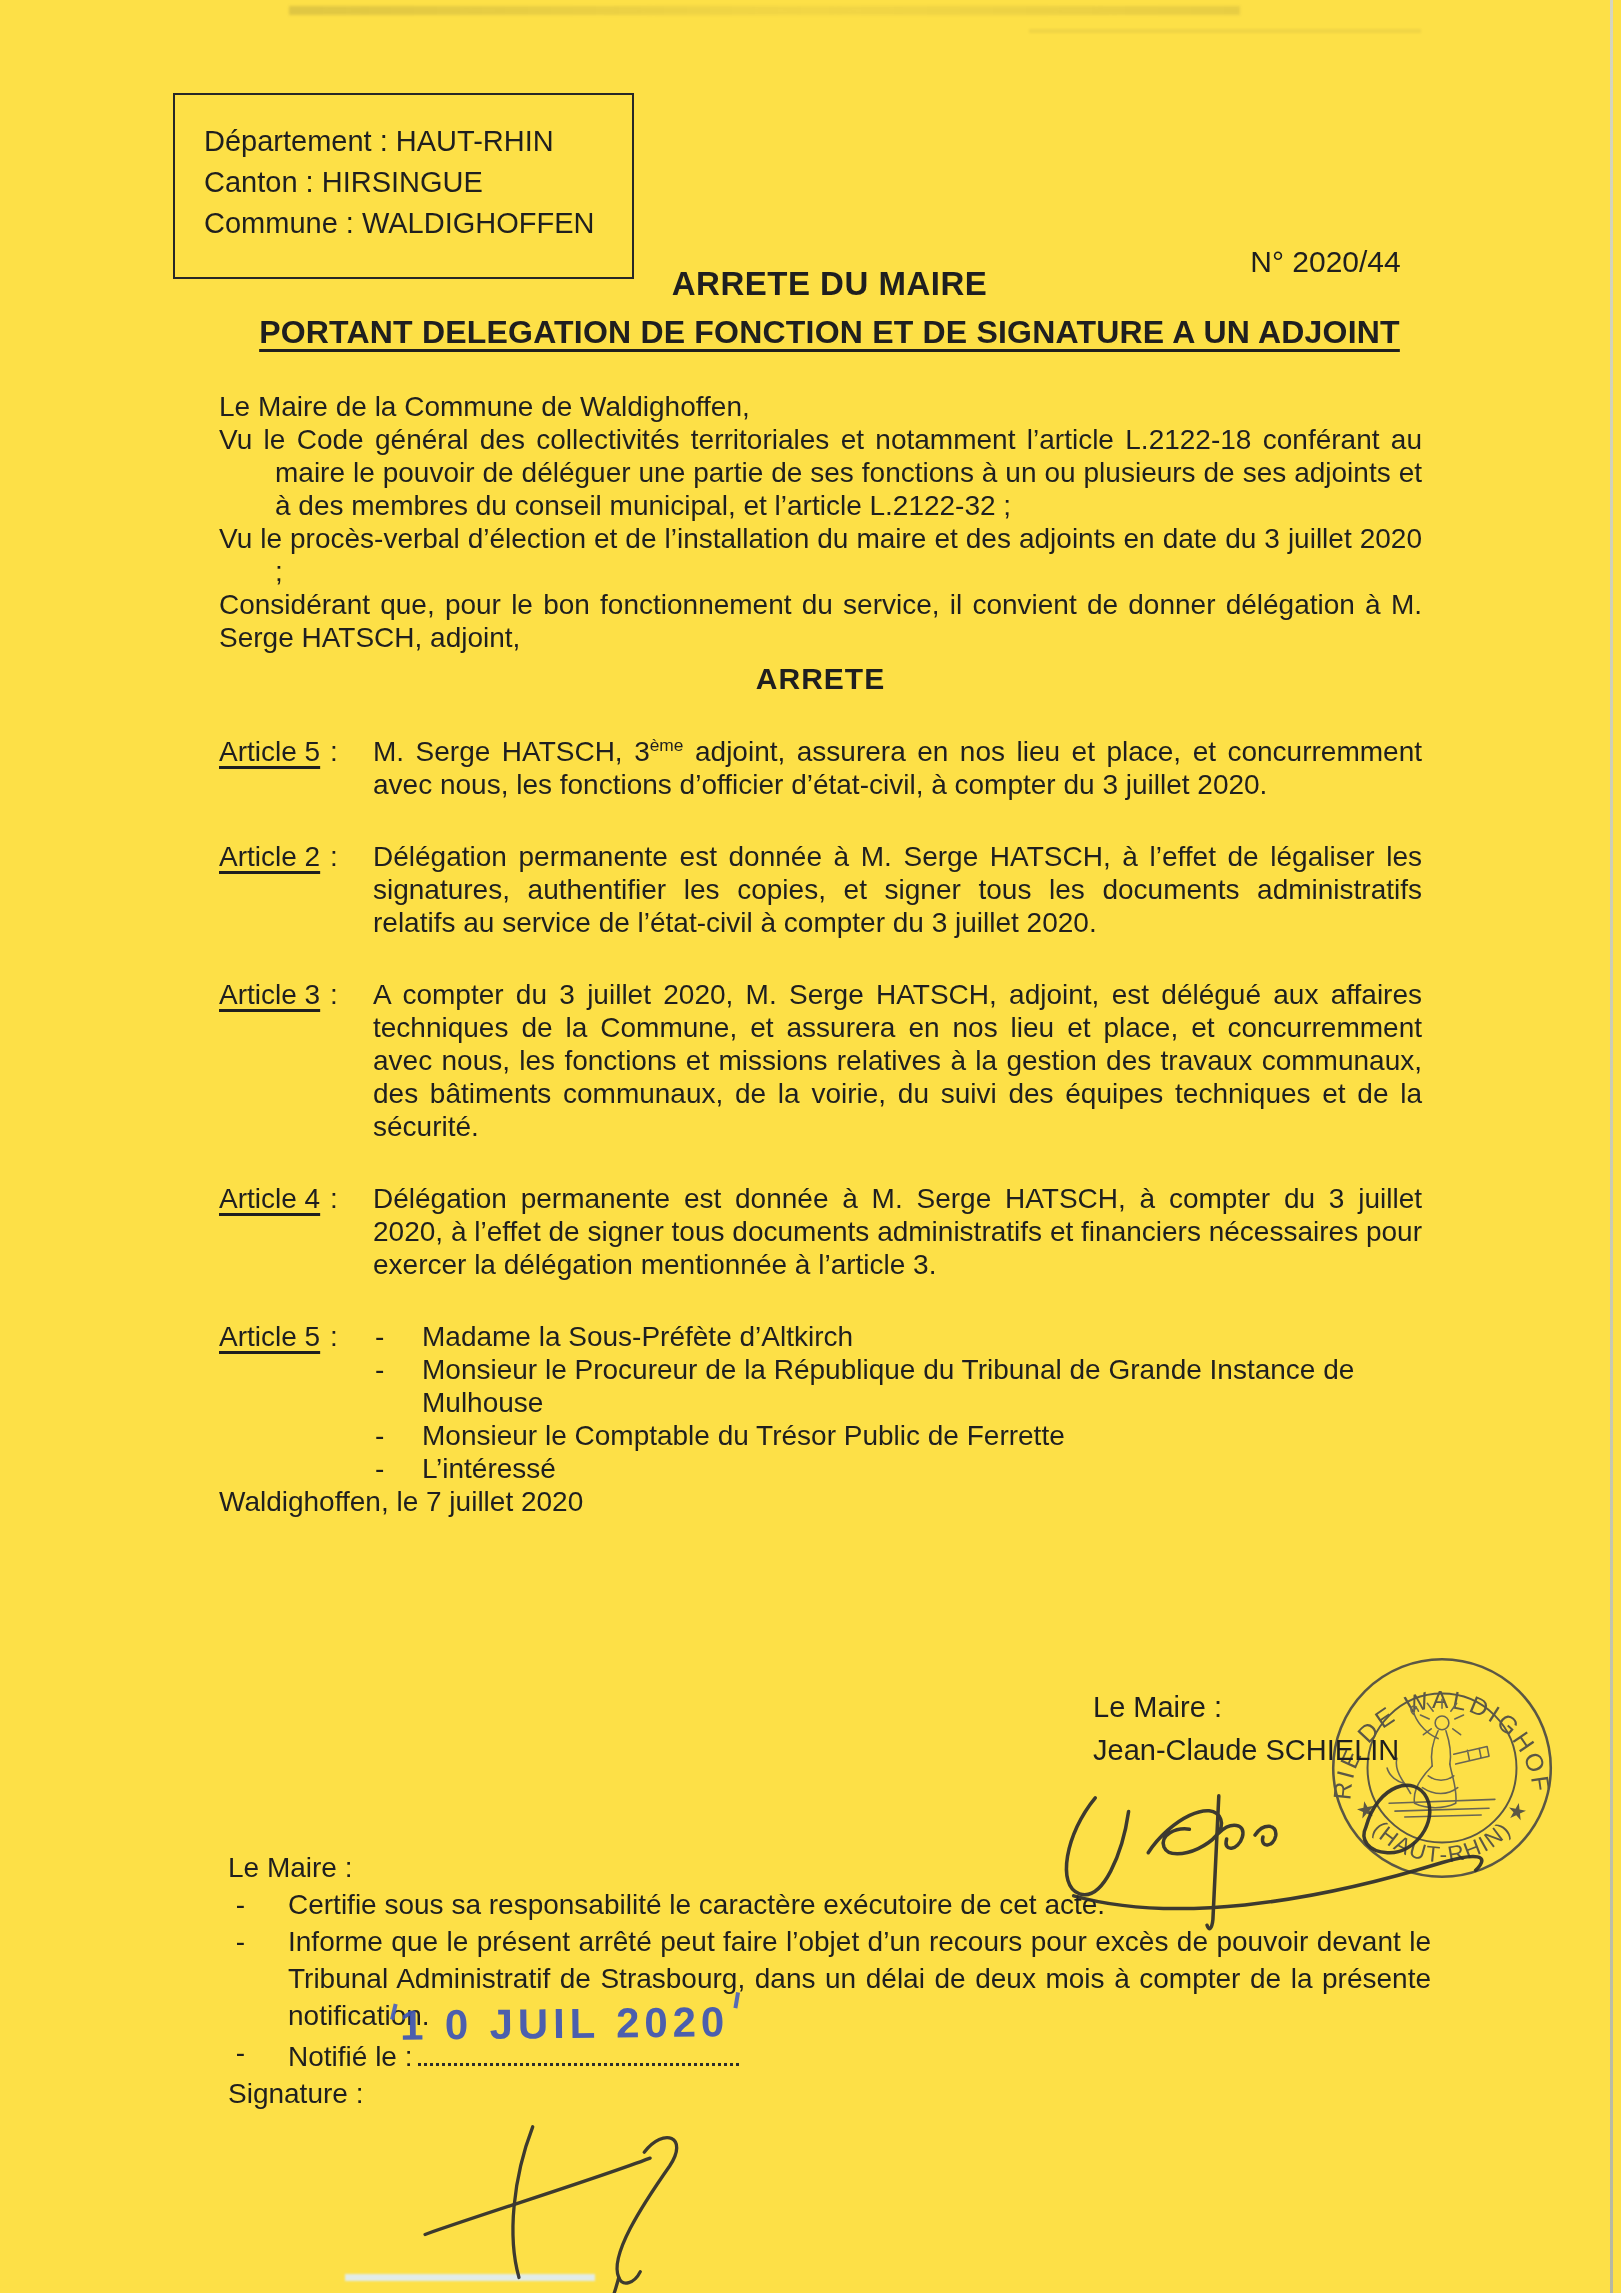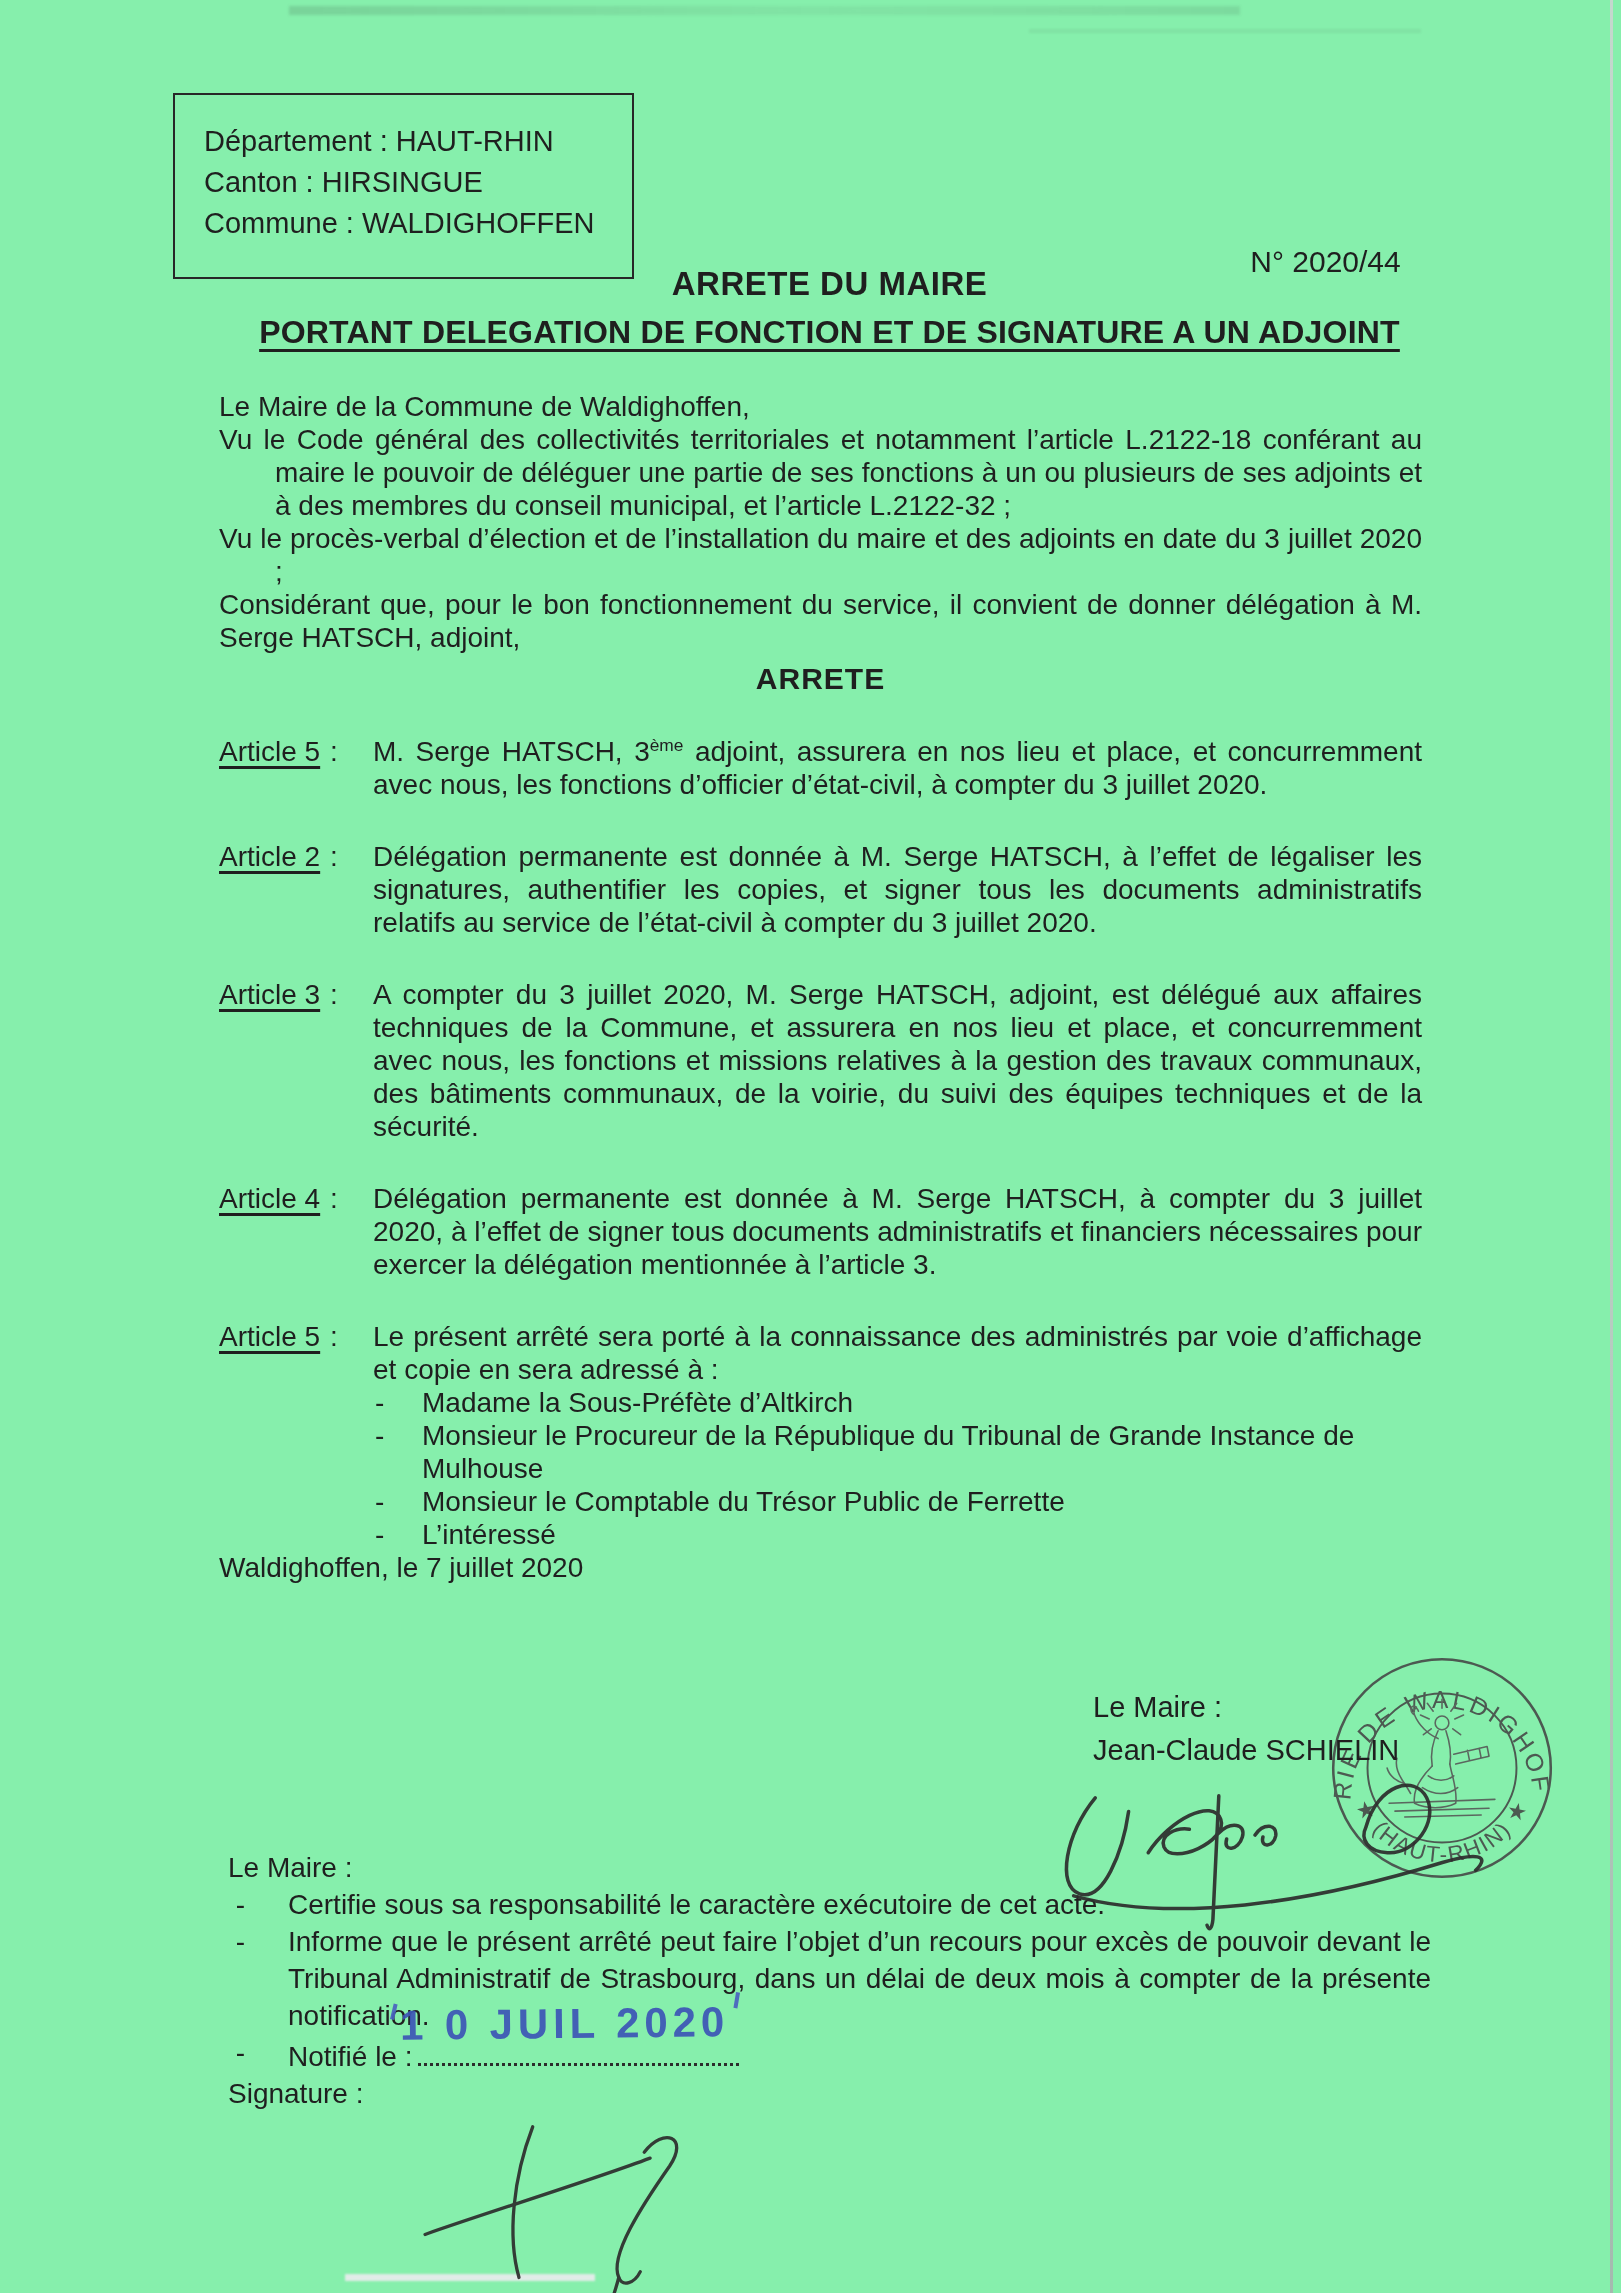--- a/index.html
+++ b/index.html
@@ -1,18 +1,18 @@
 <!DOCTYPE html>
 <html><head>
 <meta charset="utf-8">
 <style>
   html,body { margin:0; padding:0; background:#888; }
   .page {
     position:relative; width:1621px; height:2294px;
-    background:#86efac; overflow:hidden;
+    background:#fde047; overflow:hidden;
     font-family:"Liberation Sans", sans-serif;
     color:#1f1f1f;
   }
   
   .smudge-top   { position:absolute; left:289px; top:5.9px;  width:951px; height:8.8px;
                   background:linear-gradient(90deg, rgba(40,40,40,.14), rgba(40,40,40,.05) 55%, rgba(40,40,40,.10));
                   filter:blur(1.5px); }
   .smudge-top2  { position:absolute; left:1029px; top:29px; width:392px; height:3.9px;
                   background:rgba(60,60,60,.07); filter:blur(1px); }
   .scanline-right { position:absolute; left:1610px; top:0; width:2.9px; height:2294px;
@@ -129,21 +129,20 @@
       <div class="abody">A compter du 3 juillet 2020, M. Serge HATSCH, adjoint, est délégué aux affaires techniques de la Commune, et assurera en nos lieu et place, et concurremment avec nous, les fonctions et missions relatives à la gestion des travaux communaux, des bâtiments communaux, de la voirie, du suivi des équipes techniques et de la sécurité.</div>
     </div>
 
     <div class="article">
       <span class="alabel"><span class="u">Article 4</span><span class="c">:</span></span>
       <div class="abody">Délégation permanente est donnée à M. Serge HATSCH, à compter du 3 juillet 2020, à l’effet de signer tous documents administratifs et financiers nécessaires pour exercer la délégation mentionnée à l’article 3.</div>
     </div>
 
     <div class="article">
       <span class="alabel"><span class="u">Article 5</span><span class="c">:</span></span>
-      <div class="abody">Le présent arrêté sera porté à la connaissance des administrés par voie d’affichage et copie en sera adressé à :</div>
       <div class="sublist">
         <div class="li"><span class="d">-</span><span>Madame la Sous-Préfète d’Altkirch</span></div>
         <div class="li"><span class="d">-</span><span>Monsieur le Procureur de la République du Tribunal de Grande Instance de Mulhouse</span></div>
         <div class="li"><span class="d">-</span><span>Monsieur le Comptable du Trésor Public de Ferrette</span></div>
         <div class="li"><span class="d">-</span><span>L’intéressé</span></div>
       </div>
     </div>
 
     <p class="dateline">Waldighoffen, le 7 juillet 2020</p>
   </div>

